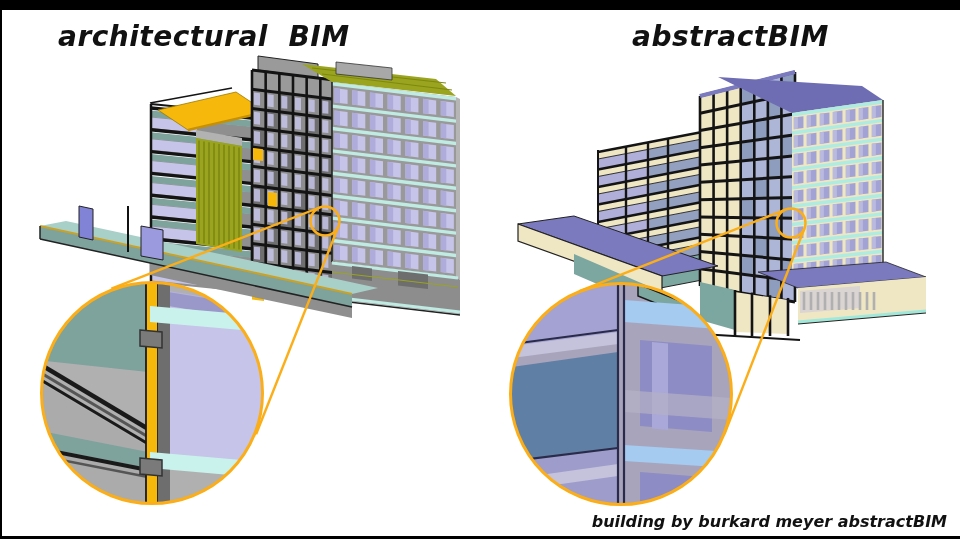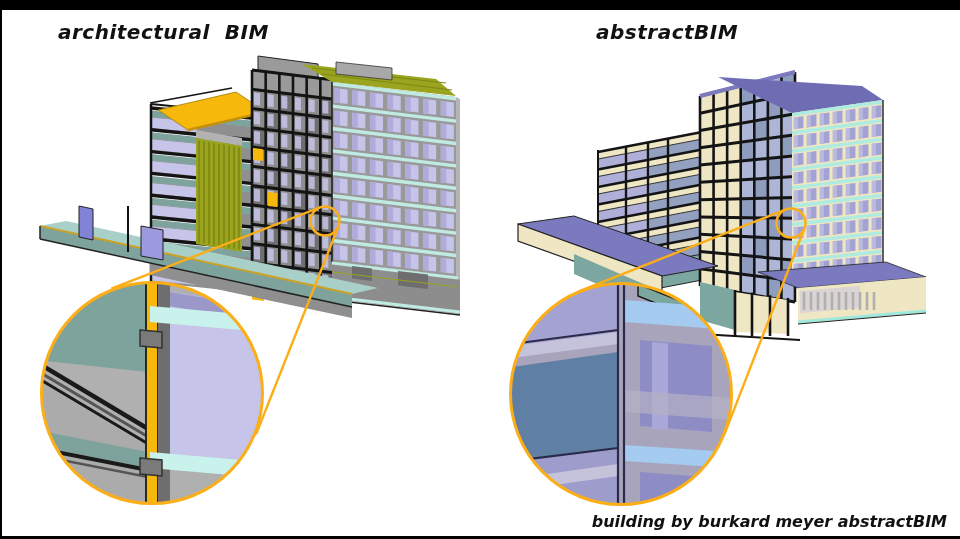--- a/index.html
+++ b/index.html
@@ -1,24 +1,24 @@
 <!DOCTYPE html>
 <html><head>
 <meta charset="utf-8">
 <style>
   html,body{margin:0;padding:0;}
   body{width:960px;height:539px;position:relative;background:#ffffff;overflow:hidden;
        font-family:"DejaVu Sans","Liberation Sans",sans-serif;}
   .bar-top{position:absolute;left:0;top:0;width:960px;height:10px;background:#000;}
   .bar-bottom{position:absolute;left:0;bottom:0;width:960px;height:3px;background:#000;}
   .edge-left{position:absolute;left:0;top:0;width:2px;height:539px;background:#000;}
-  .title{position:absolute;margin:0;font-style:italic;font-weight:bold;font-size:20px;
+  .title{position:absolute;margin:0;font-style:italic;font-weight:bold;font-size:28px;
          color:#111;white-space:pre;letter-spacing:0.5px;}
   .title-left{left:58px;top:20px;}
-  .title-right{left:596px;top:20px;font-style:italic;}
+  .title-right{left:632px;top:20px;font-style:italic;}
   .credit{position:absolute;right:13px;top:512px;font-style:italic;font-weight:bold;
           font-size:16px;color:#111;white-space:pre;}
   svg#scene{position:absolute;left:0;top:0;}
 </style>
 </head>
 <body>
 
 <div class="bar-top"></div>
 <div class="edge-left"></div>
 

